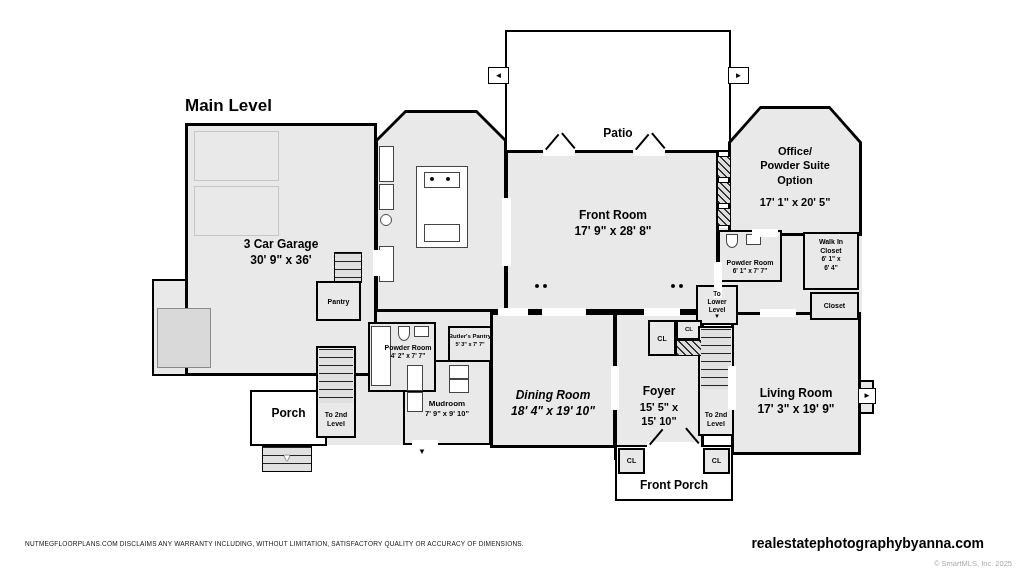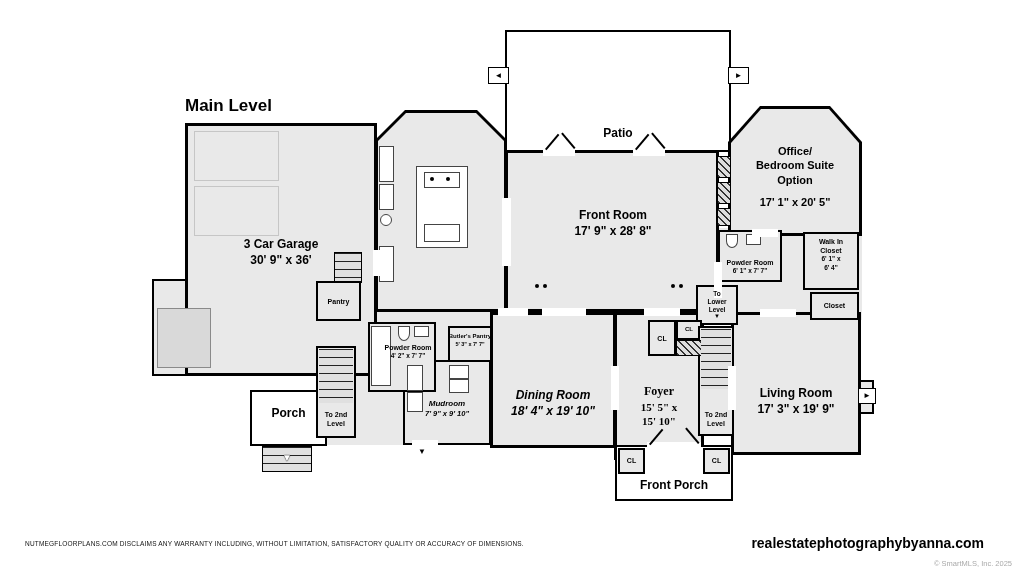--- a/index.html
+++ b/index.html
@@ -14,21 +14,21 @@
   .lbl{position:absolute;text-align:center;font-weight:700;color:#000;line-height:1.3;z-index:7;}
   .gap{position:absolute;background:#fff;z-index:5;}
   .leaf{position:absolute;width:1.5px;height:20px;background:#000;z-index:6;}
   .treads{background-color:#e0e0e0;background-image:repeating-linear-gradient(180deg,#222 0,#222 1.5px,transparent 1.5px,transparent 8px);}
   .hatch{background-color:#ddd;background-image:repeating-linear-gradient(45deg,#333 0,#333 1.5px,transparent 1.5px,transparent 5px);}
   .fix{position:absolute;background:#fff;border:1px solid #444;z-index:4;}
   .dot{position:absolute;width:4px;height:4px;border-radius:50%;background:#000;z-index:4;}
   .arrowbox{position:absolute;background:#fff;border:1px solid #000;z-index:6;
             display:flex;align-items:center;justify-content:center;font-size:8px;line-height:1;}
   .glyph{position:absolute;z-index:6;font-size:9px;line-height:1;color:#000;}
-  .f12{font-size:12px;} .f11{font-size:11px;} .f8{font-size:8px;font-style:italic;} .f75{font-size:7.5px;}
+  .f12{font-size:12px;} .f11{font-size:11px;} .f8{font-size:8px;} .f75{font-size:7.5px;}
   .f7{font-size:7px;} .f65{font-size:6.5px;} .f6{font-size:6px;} .f55{font-size:5.5px;}
 </style>
 </head>
 <body>
 
 <div id="plan">
 
   <div class="abs" style="left:185px;top:96px;font-size:17px;font-weight:700;z-index:7;">Main Level</div>
 
   <div class="base" style="left:316px;top:278px;width:190px;height:167px;z-index:0;"></div>
@@ -86,21 +86,21 @@
   <div class="gap" style="left:633px;top:147px;width:32px;height:9px;"></div>
   <div class="leaf" style="left:635px;top:129px;transform-origin:bottom left;transform:rotate(40deg);"></div>
   <div class="leaf" style="left:664px;top:129px;transform-origin:bottom left;transform:rotate(-40deg);"></div>
 
   <div class="poly" style="left:728px;top:106px;width:134px;height:130px;background:#000;z-index:2;
               clip-path:polygon(0 36px,32px 0,102px 0,100% 36px,100% 100%,0 100%);"></div>
   <div class="poly" style="left:731px;top:109px;width:128px;height:124px;background:#e9e9e9;z-index:2;
               clip-path:polygon(0 34px,30px 0,98px 0,100% 34px,100% 100%,0 100%);"></div>
   <div class="lbl f11" style="left:733px;top:144px;width:124px;">
     <div>Office/</div>
-    <div>Bedroom Suite</div>
+    <div>Powder Suite</div>
     <div>Option</div>
     <div style="margin-top:8px;">17' 1" x 20' 5"</div>
   </div>
   <div class="abs hatch" style="left:717px;top:156px;width:14px;height:22px;border:1px solid #000;z-index:4;"></div>
   <div class="abs hatch" style="left:717px;top:182px;width:14px;height:22px;border:1px solid #000;z-index:4;"></div>
   <div class="abs hatch" style="left:717px;top:208px;width:14px;height:18px;border:1px solid #000;z-index:4;"></div>
 
   <div class="room room2" style="left:718px;top:230px;width:64px;height:52px;z-index:3;"></div>
   <div class="fix" style="left:726px;top:234px;width:10px;height:12px;border-radius:0 0 50% 50%;"></div>
   <div class="fix" style="left:746px;top:234px;width:13px;height:9px;"></div>
@@ -130,21 +130,21 @@
     <div class="f6">▼</div>
   </div>
 
   <div class="room" style="left:490px;top:312px;width:126px;height:136px;z-index:2;"></div>
   <div class="lbl f12" style="left:492px;top:388px;width:122px;font-style:italic;">
     <div>Dining Room</div>
     <div>18' 4" x 19' 10"</div>
   </div>
 
   <div class="room" style="left:614px;top:312px;width:90px;height:148px;z-index:2;"></div>
-  <div class="lbl f11" style="left:616px;top:384px;width:86px;font-family:Liberation Serif, serif;">
+  <div class="lbl f11" style="left:616px;top:384px;width:86px;">
     <div class="f12">Foyer</div>
     <div>15' 5" x</div>
     <div>15' 10"</div>
   </div>
 
   <div class="room room2" style="left:648px;top:320px;width:28px;height:36px;z-index:3;"></div>
   <div class="lbl f7" style="left:648px;top:334px;width:28px;">
     <div>CL</div>
   </div>
   <div class="room room2" style="left:676px;top:320px;width:26px;height:20px;z-index:3;"></div>

